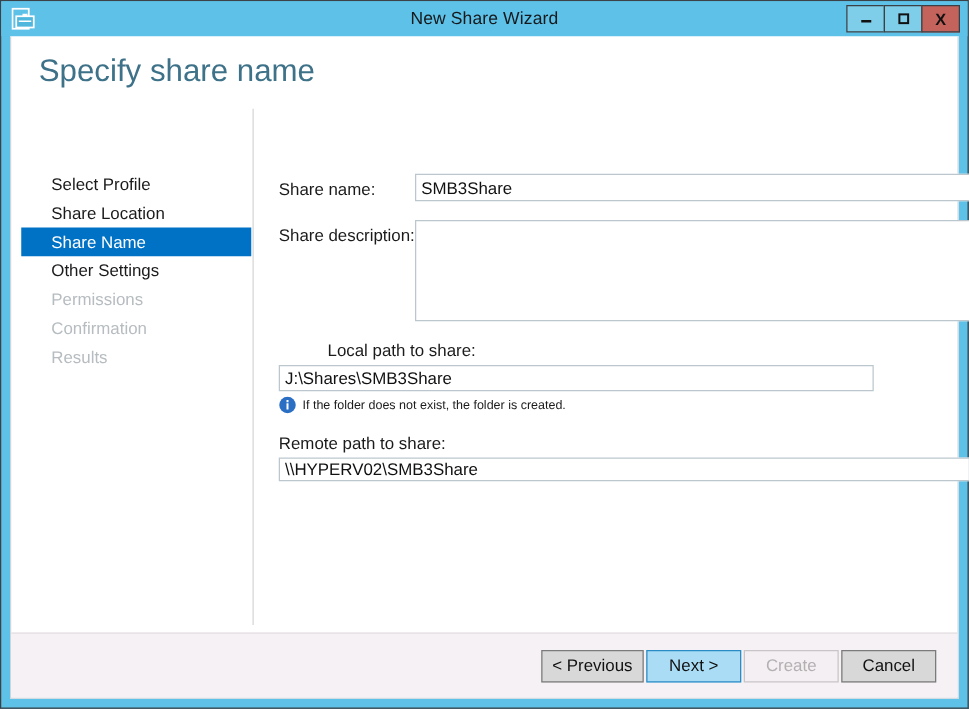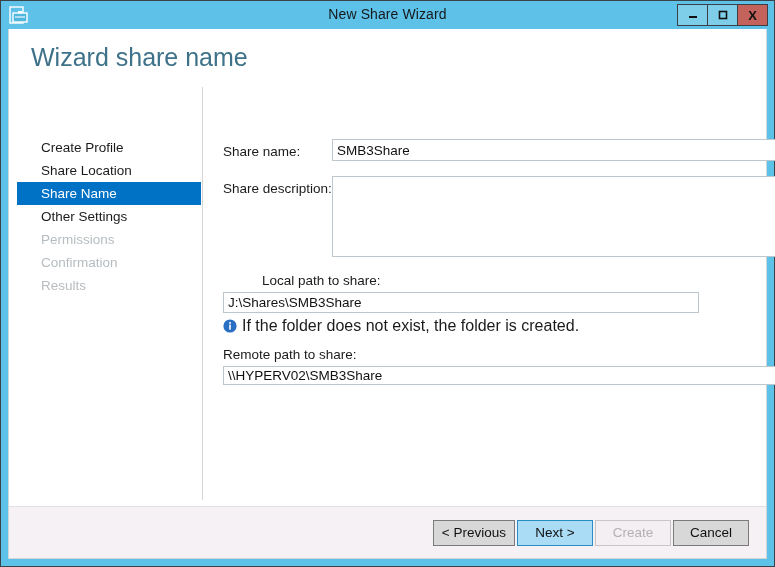--- a/index.html
+++ b/index.html
@@ -157,21 +157,21 @@
   textarea.txt {
     resize: none;
     padding: 3px 4px;
   }
 
   .hint-row {
     position: absolute;
     display: flex;
     align-items: center;
     gap: 5px;
-    font-size: 16px;
+    font-size: 10px;
     color: #1b1b1b;
     white-space: nowrap;
   }
   .info-icon {
     width: 14px; height: 14px;
     flex: 0 0 14px;
   }
 
   
   .footer {
@@ -235,26 +235,26 @@
         </svg>
       </div>
       <div class="win-btn close">
         <span class="x-glyph">X</span>
       </div>
     </div>
   </div>
 
   <div class="client">
 
-    <div class="page-heading">Wizard share name</div>
+    <div class="page-heading">Specify share name</div>
 
     <div class="body-area">
 
       <div class="nav">
-        <div class="nav-item">Create Profile</div>
+        <div class="nav-item">Select Profile</div>
         <div class="nav-item">Share Location</div>
         <div class="nav-item selected">Share Name</div>
         <div class="nav-item">Other Settings</div>
         <div class="nav-item disabled">Permissions</div>
         <div class="nav-item disabled">Confirmation</div>
         <div class="nav-item disabled">Results</div>
       </div>
 
       <div class="pane">
         <div class="nav-divider"></div>

